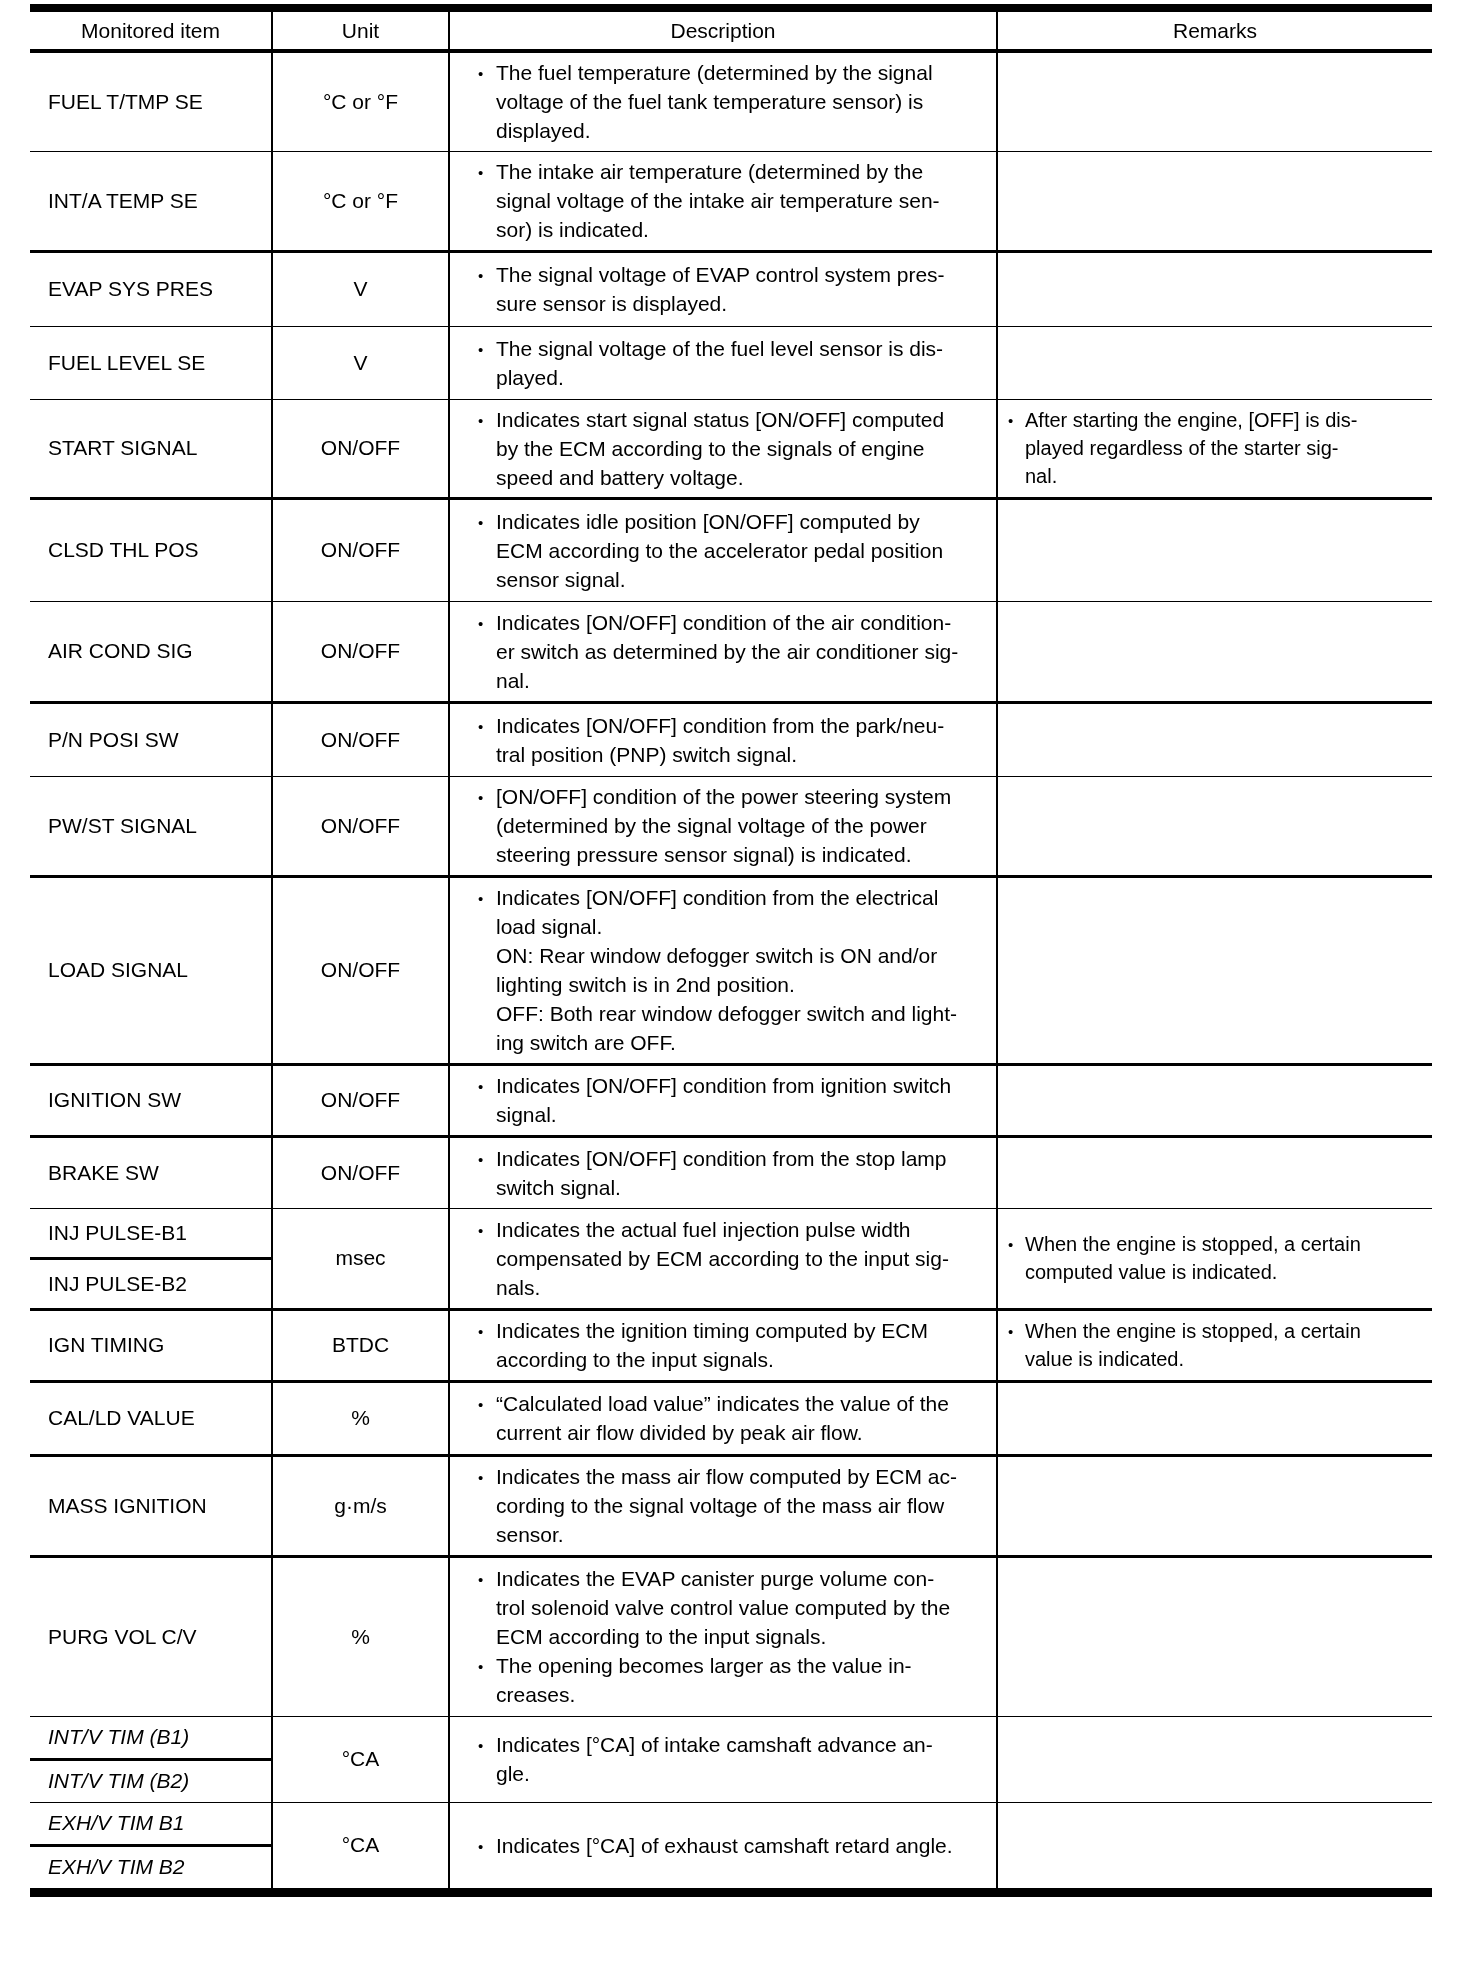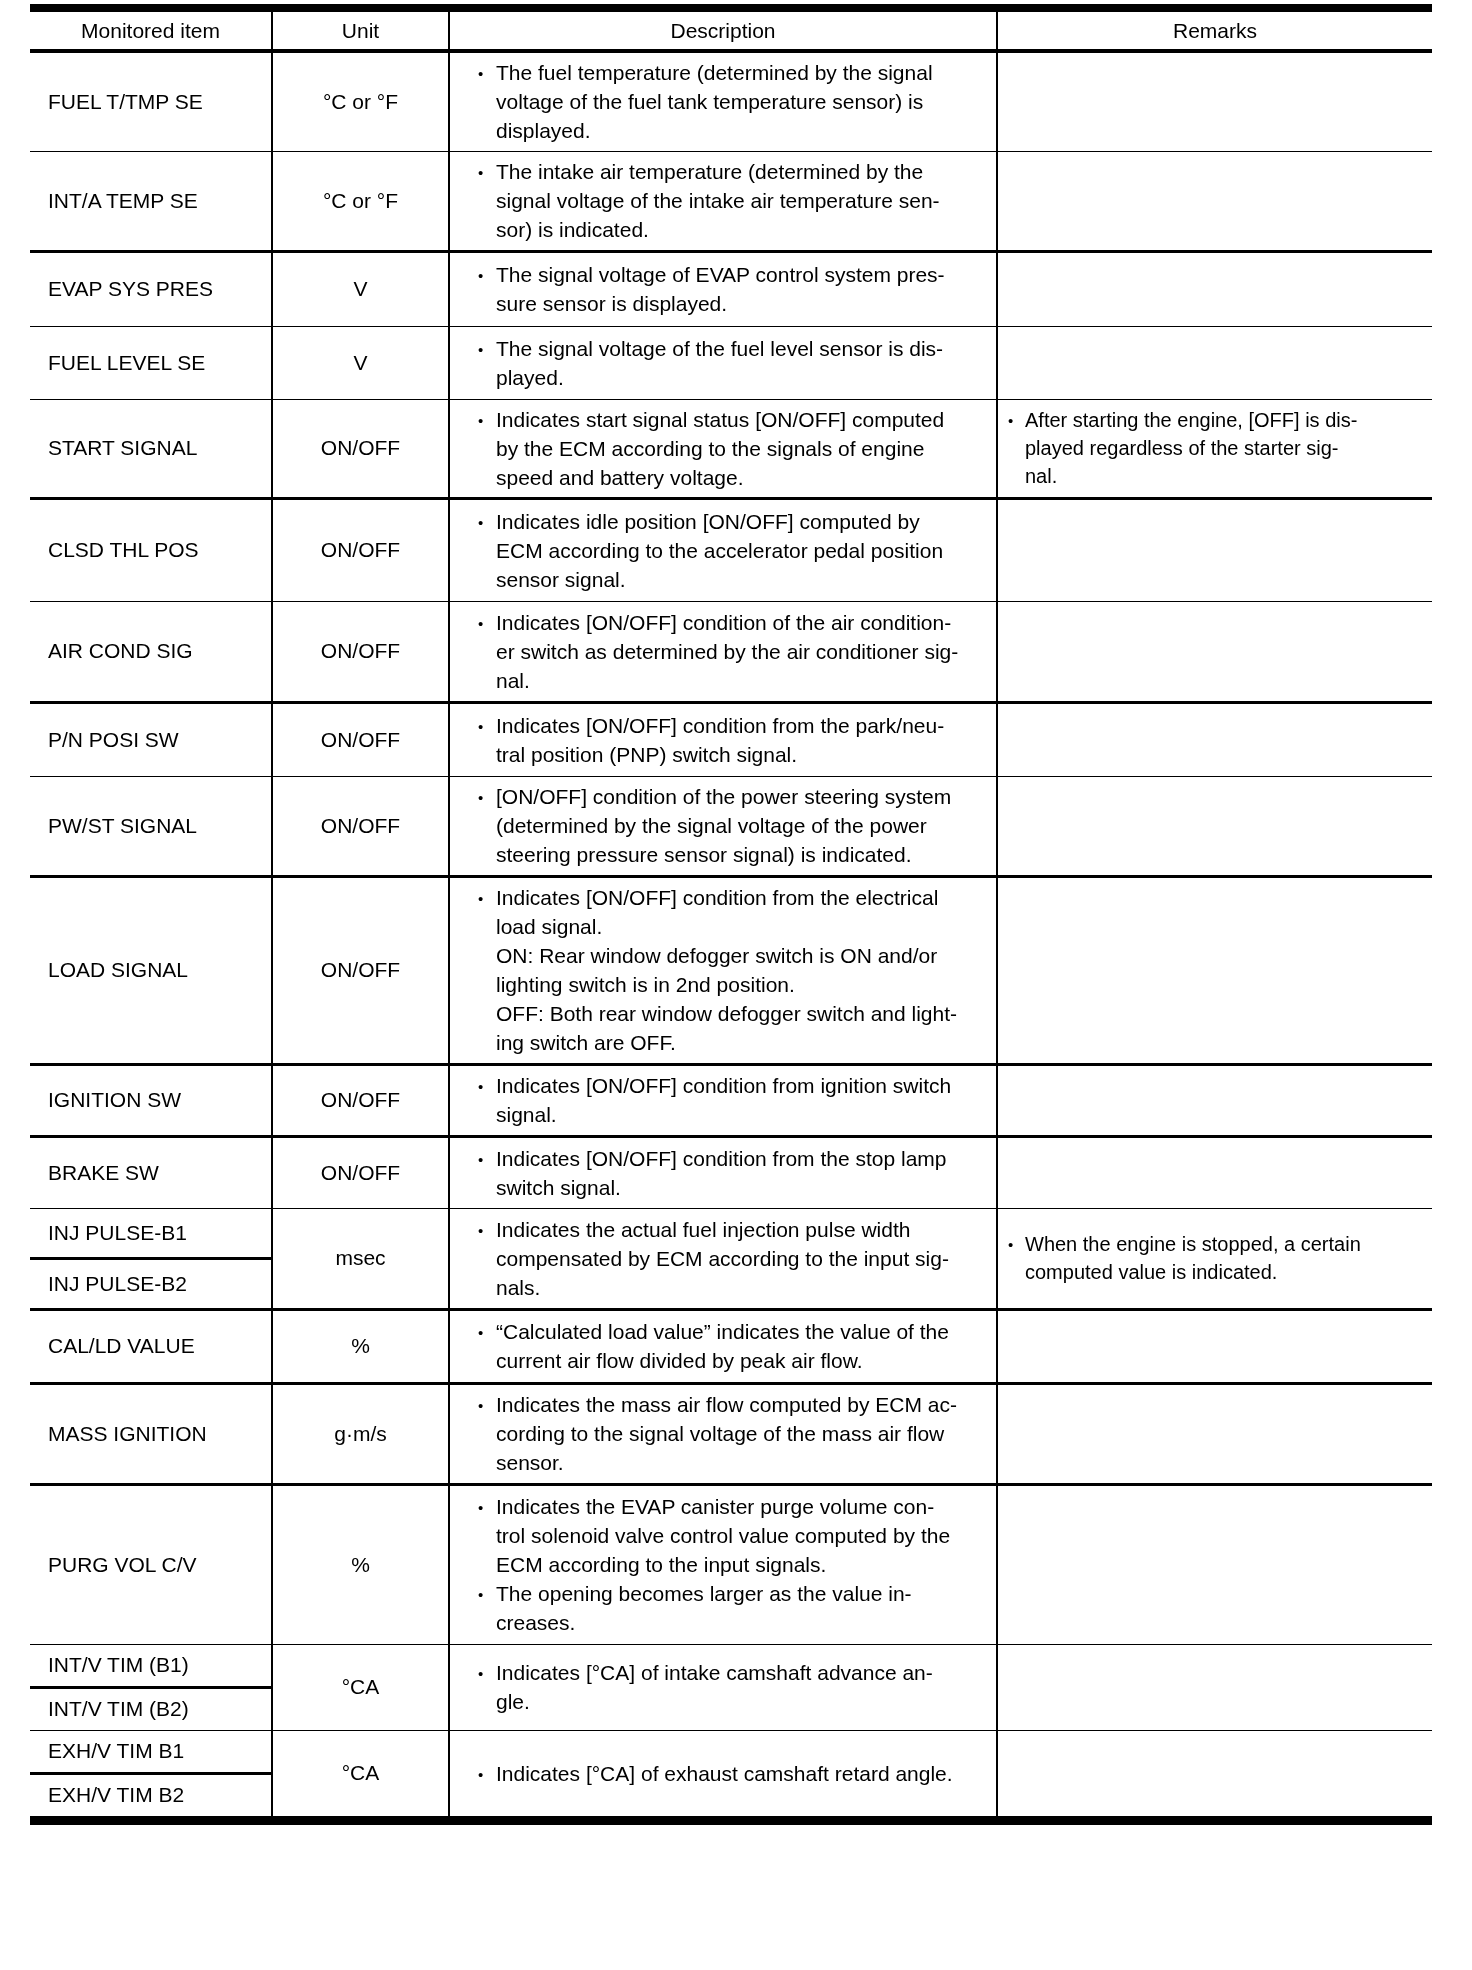--- a/index.html
+++ b/index.html
@@ -36,21 +36,21 @@
   .b::before {
     content:"•"; flex:0 0 18px; font-size:15px;
     line-height:inherit; transform:translateY(1px);
   }
   td.c-rem .b::before { flex-basis:17px; }
   .b > span { white-space:pre-line; }
   td.split { padding:0;margin-top:12px; }
   .sub { display:flex; align-items:center; padding-left:18px; font-size:21px; }
   .sub.line { border-bottom:3px solid #000; }
   .h48 { height:48px; }
-  .h41 { height:41px; }
+  .h41 { height:41px;font-style:italic; }
 </style>
 </head>
 <body>
 
 <div class="page">
 <table class="monitor">
   <colgroup>
         <col class="c1">
         <col class="c2">
         <col class="c3">
@@ -244,20 +244,36 @@
             </div>
     </td>
     <td class="c-rem">
       <div class="b">
               <span>When the engine is stopped, a certain
 computed value is indicated.</span>
             </div>
     </td>
   </tr>
 
+  <tr class="thick" style="height:72px">
+    <td class="c-item">IGN TIMING</td>
+    <td class="c-unit">BTDC</td>
+    <td class="c-desc">
+      <div class="b">
+              <span>Indicates the ignition timing computed by ECM
+according to the input signals.</span>
+            </div>
+    </td>
+    <td class="c-rem">
+      <div class="b">
+              <span>When the engine is stopped, a certain
+value is indicated.</span>
+            </div>
+    </td>
+  </tr>
 
   <tr class="thick" style="height:74px">
     <td class="c-item">CAL/LD VALUE</td>
     <td class="c-unit">%</td>
     <td class="c-desc">
       <div class="b">
               <span>“Calculated load value” indicates the value of the
 current air flow divided by peak air flow.</span>
             </div>
     </td>

